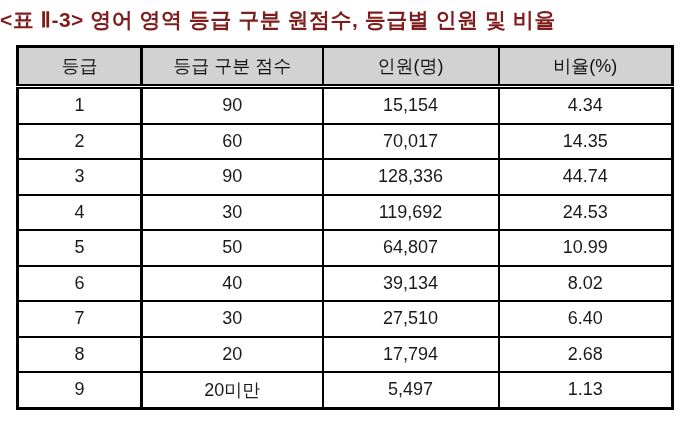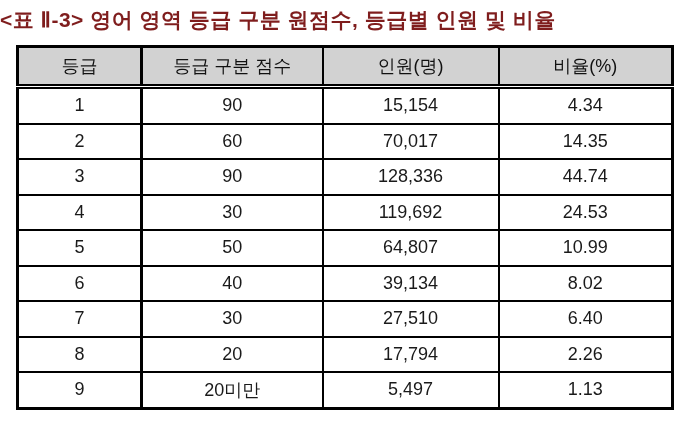--- a/index.html
+++ b/index.html
@@ -129,21 +129,21 @@
       <tr>
         <td class="c1">7</td>
         <td>30</td>
         <td>27,510</td>
         <td>6.40</td>
       </tr>
       <tr>
         <td class="c1">8</td>
         <td>20</td>
         <td>17,794</td>
-        <td>2.26</td>
+        <td>2.68</td>
       </tr>
       <tr>
         <td class="c1">9</td>
         <td>20미만</td>
         <td>5,497</td>
         <td>1.13</td>
       </tr>
     </tbody>
   </table>
 

